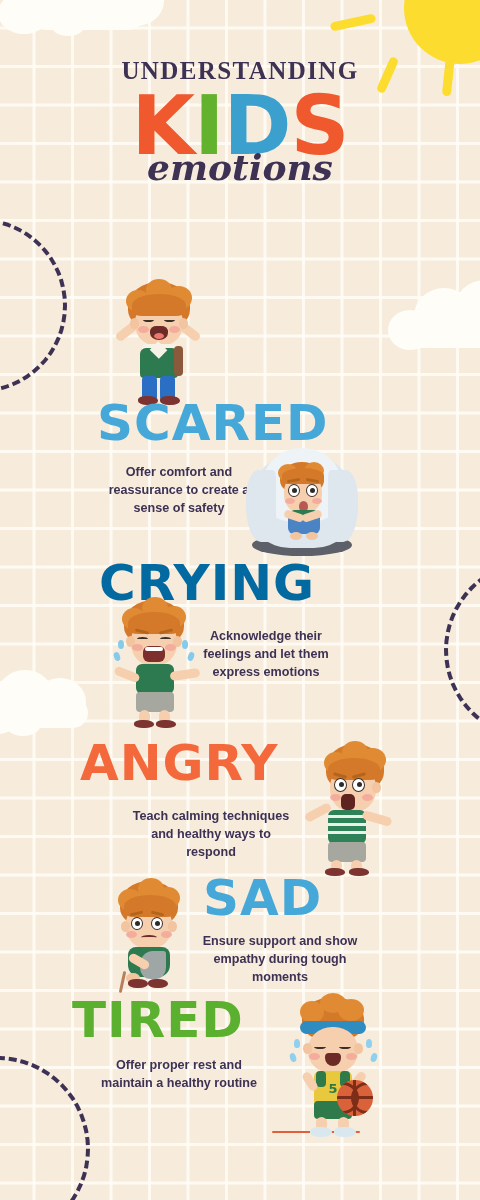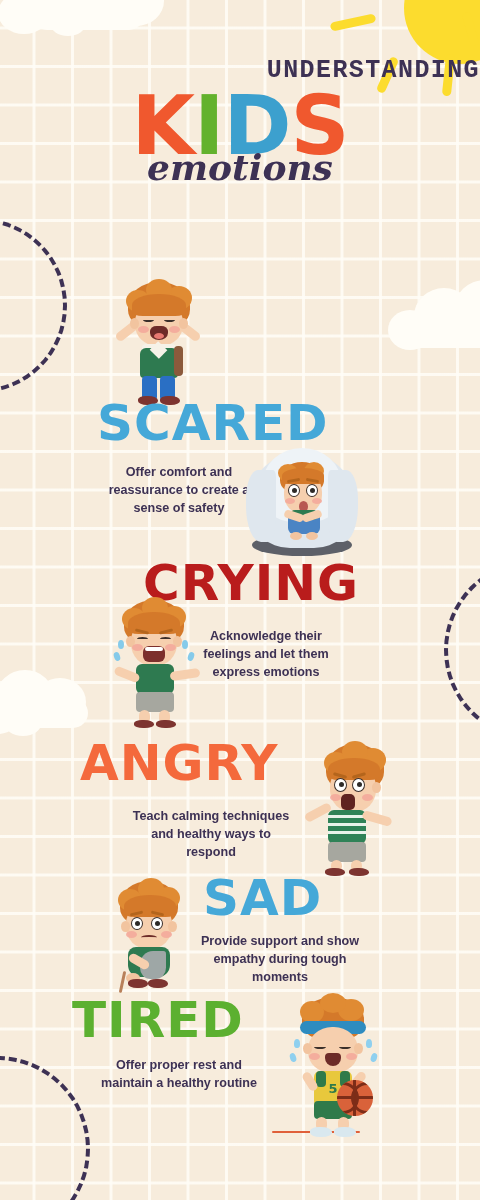--- a/index.html
+++ b/index.html
@@ -36,25 +36,24 @@
 
   
   .dashring {
     position:absolute; border-radius:50%;
     border:4px dashed #3d3154;
   }
 
   
   .header { position:absolute; left:0; right:0; top:58px; text-align:center; z-index:5; }
   .kicker {
-    font-family:Liberation Mono, monospace;
+    font-family:Liberation Serif, serif;
     font-weight:700; font-size:25px; letter-spacing:1.4px;
     color:#3d3154; line-height:1;
     white-space:nowrap;
-    text-align:right;
   }
   .kids { margin-top:4px; line-height:.95; white-space:nowrap; }
   .kids span {
     font-family:"DejaVu Sans", sans-serif;
     font-weight:700; font-size:82px; letter-spacing:-1px;
   }
   .script {
     font-family:"DejaVu Serif", serif;
     font-style:italic; font-weight:700;
     font-size:36px; color:#3d3154;
@@ -204,21 +203,21 @@
       <i class="arm" style="left:40px;top:66px;width:20px;height:8px;transform:rotate(18deg);"></i>
       <i class="arm" style="left:58px;top:66px;width:20px;height:8px;transform:rotate(-18deg);"></i>
       <i style="left:2px;top:24px;width:30px;height:72px;background:#dfe7ee;border-radius:40% 10% 30% 50%;"></i>
       <i style="left:84px;top:24px;width:30px;height:72px;background:#dfe7ee;border-radius:10% 40% 50% 30%;"></i>
       <i style="left:46px;top:86px;width:12px;height:8px;background:#f2c49f;border-radius:50%;"></i>
       <i style="left:62px;top:86px;width:12px;height:8px;background:#f2c49f;border-radius:50%;"></i>
     </div>
   </div>
 
   <div class="section" style="top:558px;height:170px;">
-    <div class="sec-title" style="color:#b91c1c;position:absolute;left:99px;top:0;margin-left:44px;">CRYING</div>
+    <div class="sec-title" style="color:#0369a1;position:absolute;left:99px;top:0;">CRYING</div>
     <div class="sec-desc" style="position:absolute;left:185px;top:70px;width:162px;">Acknowledge their feelings and let them express emotions</div>
 
     <div class="kid" style="left:112px;top:42px;width:92px;height:126px;position:absolute;">
       <i class="hair" style="left:12px;top:0px;width:60px;height:46px;"></i>
       <i class="hair2" style="left:10px;top:8px;width:24px;height:22px;"></i>
       <i class="hair2" style="left:50px;top:6px;width:24px;height:22px;"></i>
       <i class="hair2" style="left:30px;top:-3px;width:26px;height:22px;"></i>
       <i class="face" style="left:19px;top:18px;width:46px;height:48px;"></i>
       <i class="hair" style="left:16px;top:12px;width:52px;height:22px;border-radius:50% 50% 20% 20%;"></i>
       <i class="ear" style="left:14px;top:36px;width:9px;height:11px;"></i>
@@ -276,21 +275,21 @@
       <i style="left:28px;top:98px;width:38px;height:20px;background:#a6a79f;border-radius:4px;"></i>
       <i class="leg" style="left:31px;top:116px;width:11px;height:12px;"></i>
       <i class="leg" style="left:51px;top:116px;width:11px;height:12px;"></i>
       <i class="shoe" style="left:25px;top:124px;width:20px;height:8px;"></i>
       <i class="shoe" style="left:49px;top:124px;width:20px;height:8px;"></i>
     </div>
   </div>
 
   <div class="section" style="top:873px;height:130px;">
     <div class="sec-title" style="color:#45a8d8;position:absolute;left:203px;top:0;">SAD</div>
-    <div class="sec-desc" style="position:absolute;left:200px;top:60px;width:160px;">Provide support and show empathy during tough moments</div>
+    <div class="sec-desc" style="position:absolute;left:200px;top:60px;width:160px;">Ensure support and show empathy during tough moments</div>
 
     <div class="kid" style="left:104px;top:8px;width:90px;height:110px;position:absolute;">
       <i class="hair" style="left:16px;top:0px;width:58px;height:46px;"></i>
       <i class="hair2" style="left:14px;top:8px;width:24px;height:22px;"></i>
       <i class="hair2" style="left:52px;top:6px;width:24px;height:22px;"></i>
       <i class="hair2" style="left:34px;top:-3px;width:26px;height:22px;"></i>
       <i class="face" style="left:22px;top:20px;width:46px;height:48px;"></i>
       <i class="hair" style="left:20px;top:14px;width:52px;height:22px;border-radius:50% 50% 20% 20%;"></i>
       <i class="ear" style="left:17px;top:40px;width:9px;height:11px;"></i>
       <i class="ear" style="left:64px;top:40px;width:9px;height:11px;"></i>

